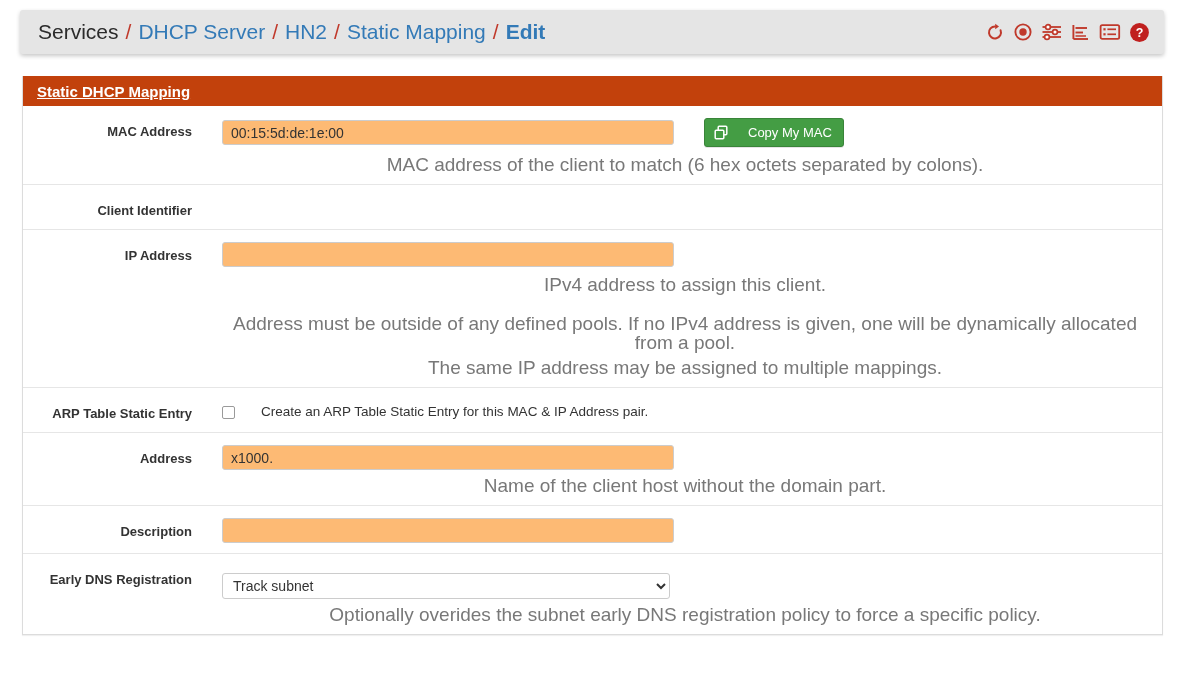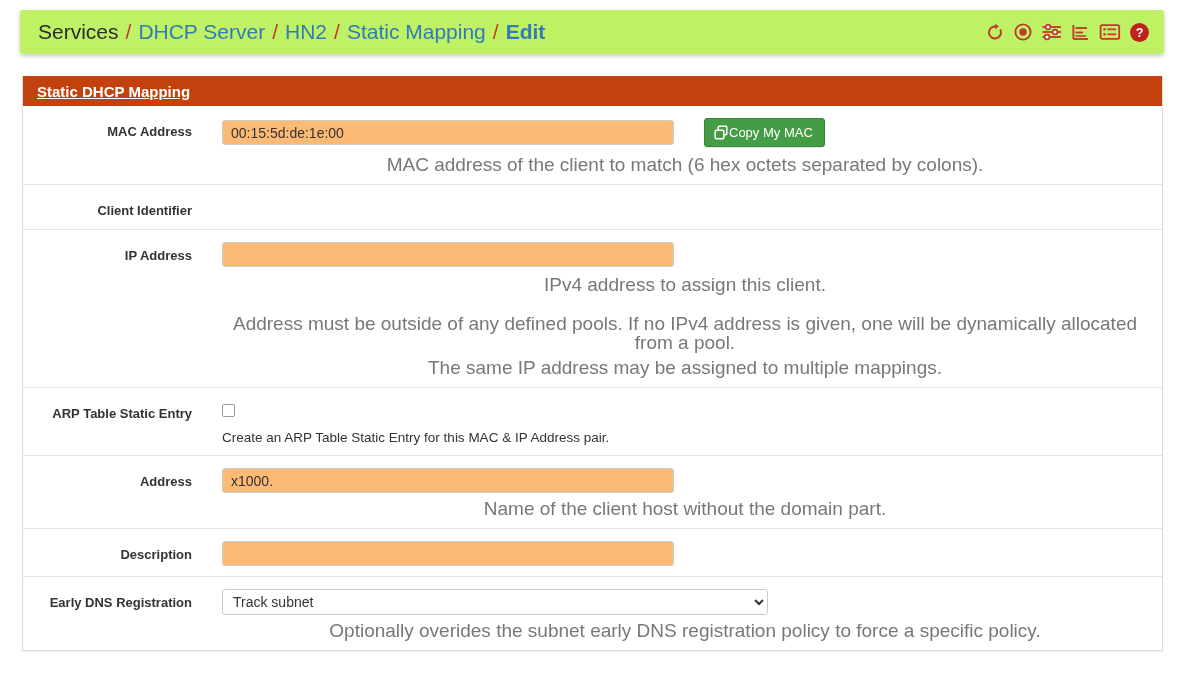--- a/index.html
+++ b/index.html
@@ -14,21 +14,21 @@
     position: relative;
     width: 1184px; height: 676px;
     background: #ffffff;
   }
 
   
   .breadcrumb-bar {
     position: absolute;
     left: 20px; top: 10px;
     width: 1144px; height: 44px;
-    background: #bef264;
+    background: #e5e5e5;
     border-radius: 3px;
     box-shadow: 0 2px 4px rgba(0,0,0,0.22);
     display: flex;
     align-items: center;
     padding: 0 14px 0 18px;
   }
   .crumbs {
     display: flex;
     align-items: baseline;
     font-size: 21px;
@@ -117,66 +117,66 @@
     padding: 2px 8px;
     font-size: 14px;
     font-family: "Liberation Sans", sans-serif;
     color: #333333;
     border: 1px solid #cccccc;
     border-radius: 3px;
     background: #fdba74;
     outline: none;
   }
   select {
-    width: 546px;
+    width: 448px;
     height: 26px;
     padding: 2px 6px;
     font-size: 14px;
     font-family: "Liberation Sans", sans-serif;
     color: #333333;
     border: 1px solid #cccccc;
     border-radius: 3px;
     background: #ffffff;
     outline: none;
+    margin-top: 7px;
   }
   .help-text {
     font-size: 19px;
     color: #787878;
     line-height: 19px;
     margin-top: 8px;
     text-align: center;
   }
   .help-text.gap { margin-top: 20px; }
   .help-text.tight { margin-top: 6px; }
 
   
   .btn-copy {
     display: inline-flex;
     align-items: center;
-    gap: 0;
+    gap: 19px;
     background: #449d44;
     border: 1px solid #398439;
     border-radius: 3px;
     color: #ffffff;
     font-size: 13px;
     font-family: "Liberation Sans", sans-serif;
     padding: 6px 11px 6px 9px;
     cursor: pointer;
     line-height: 14px;
     box-shadow: 0 1px 0 rgba(0,0,0,0.10);
   }
   .btn-copy svg { display: block; }
 
   
   .check-line {
     display: flex;
-    align-items: flex-start;
-    gap: 13px;
+    align-items: flex-end;
+    gap: 26px;
     padding-top: 4px;
-    flex-direction: column;
   }
   .check-box {
     width: 13px; height: 13px;
     border: 1px solid #9a9a9a;
     border-radius: 2px;
     background: #ffffff;
     cursor: pointer;
     flex: 0 0 auto;
   }
   .check-label {

